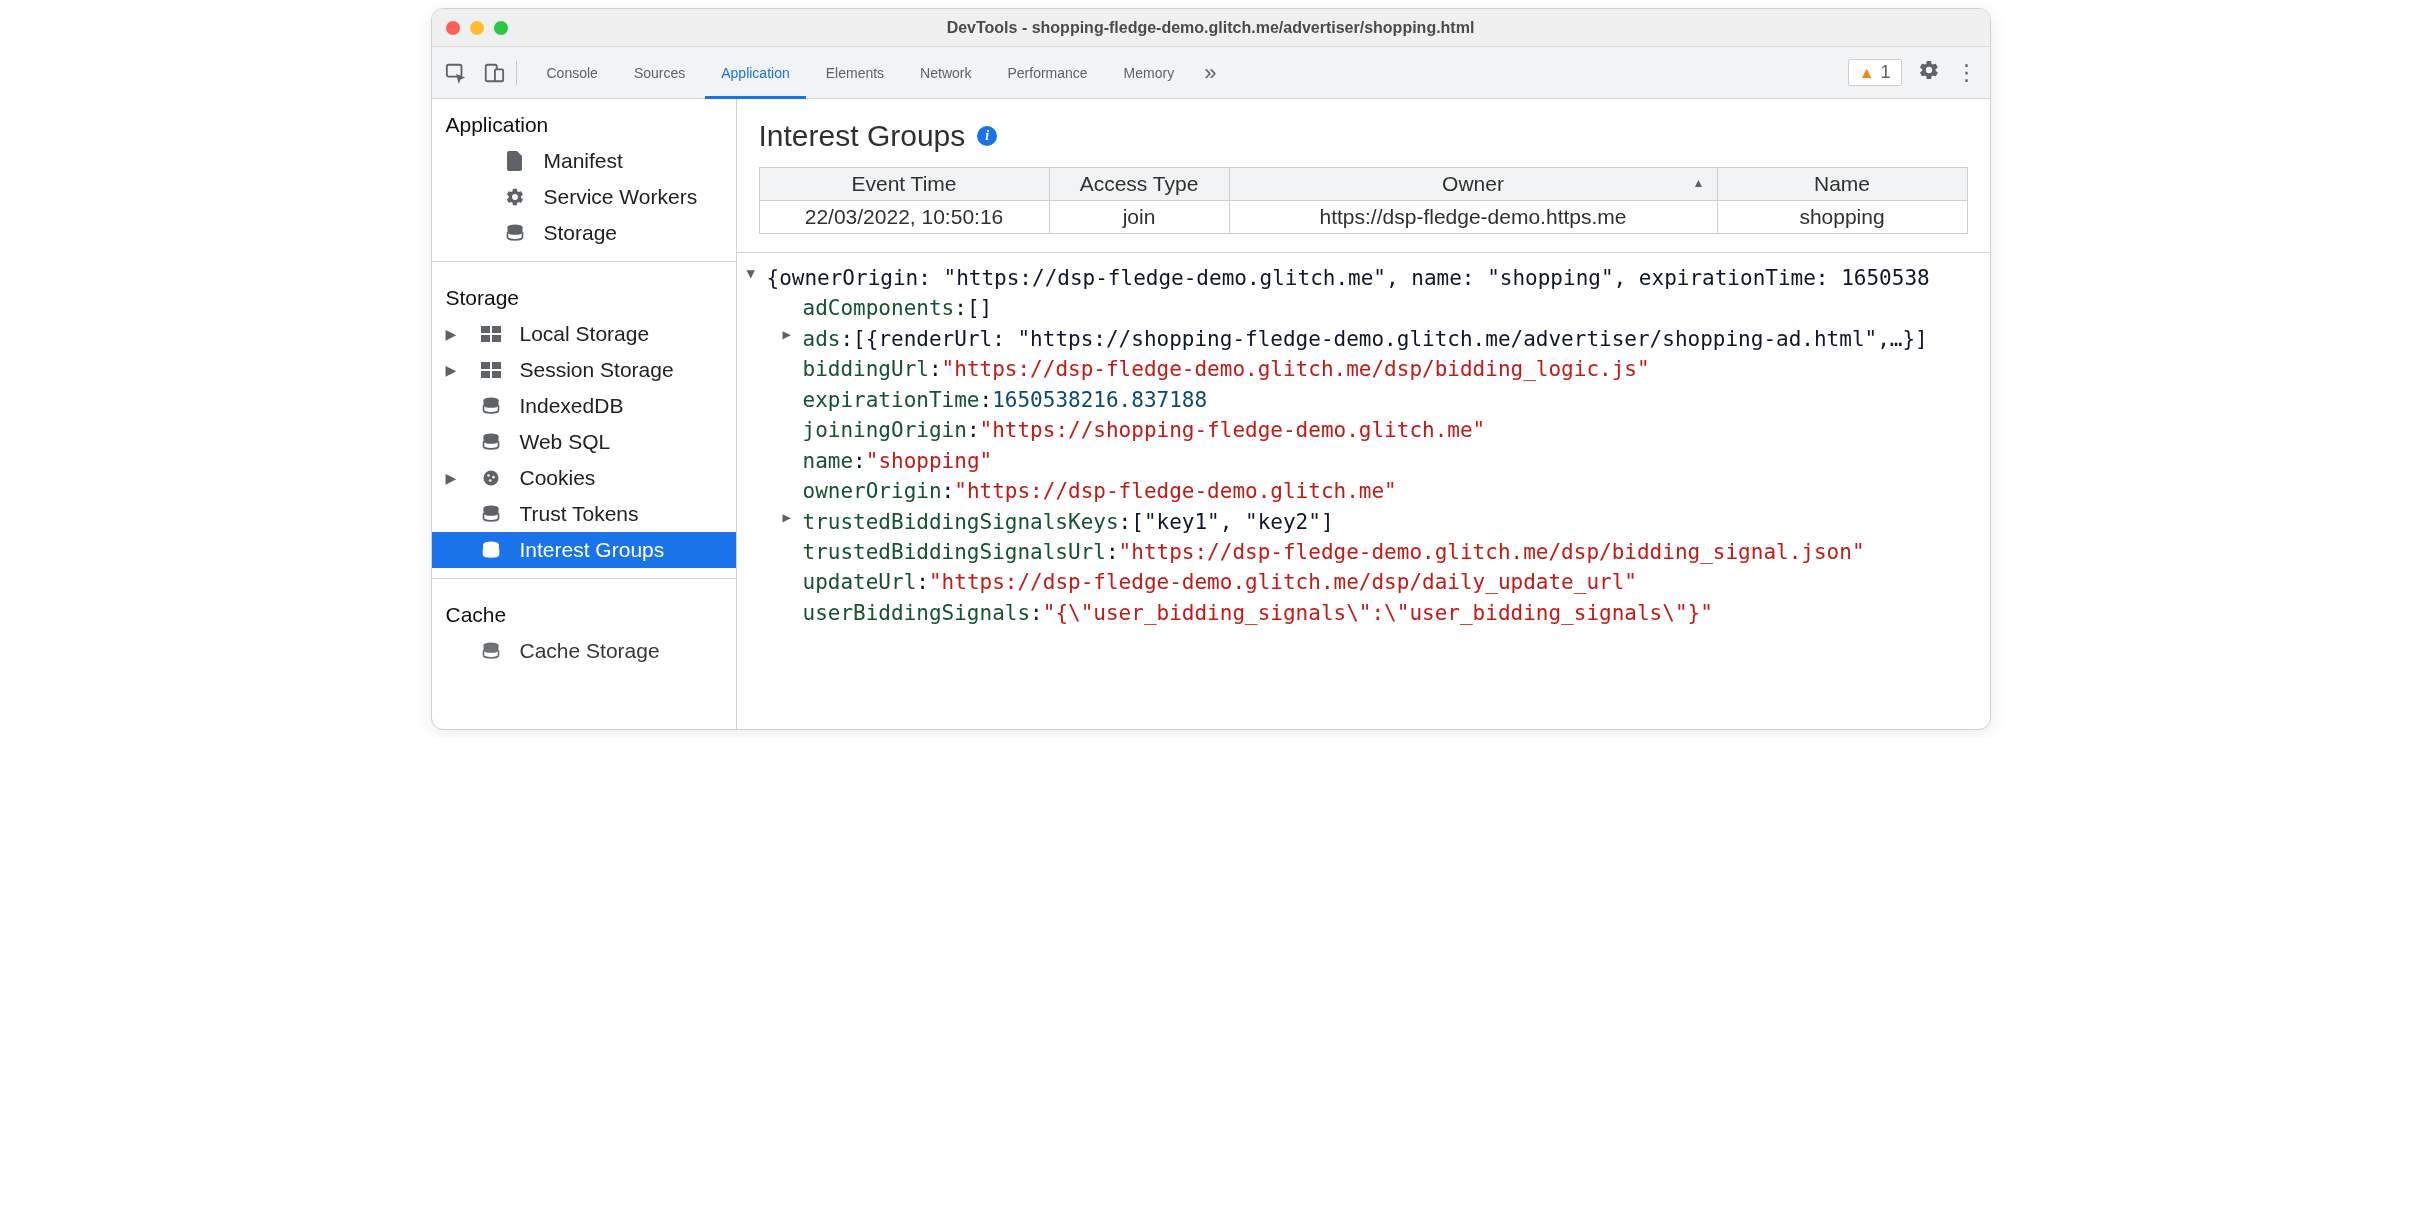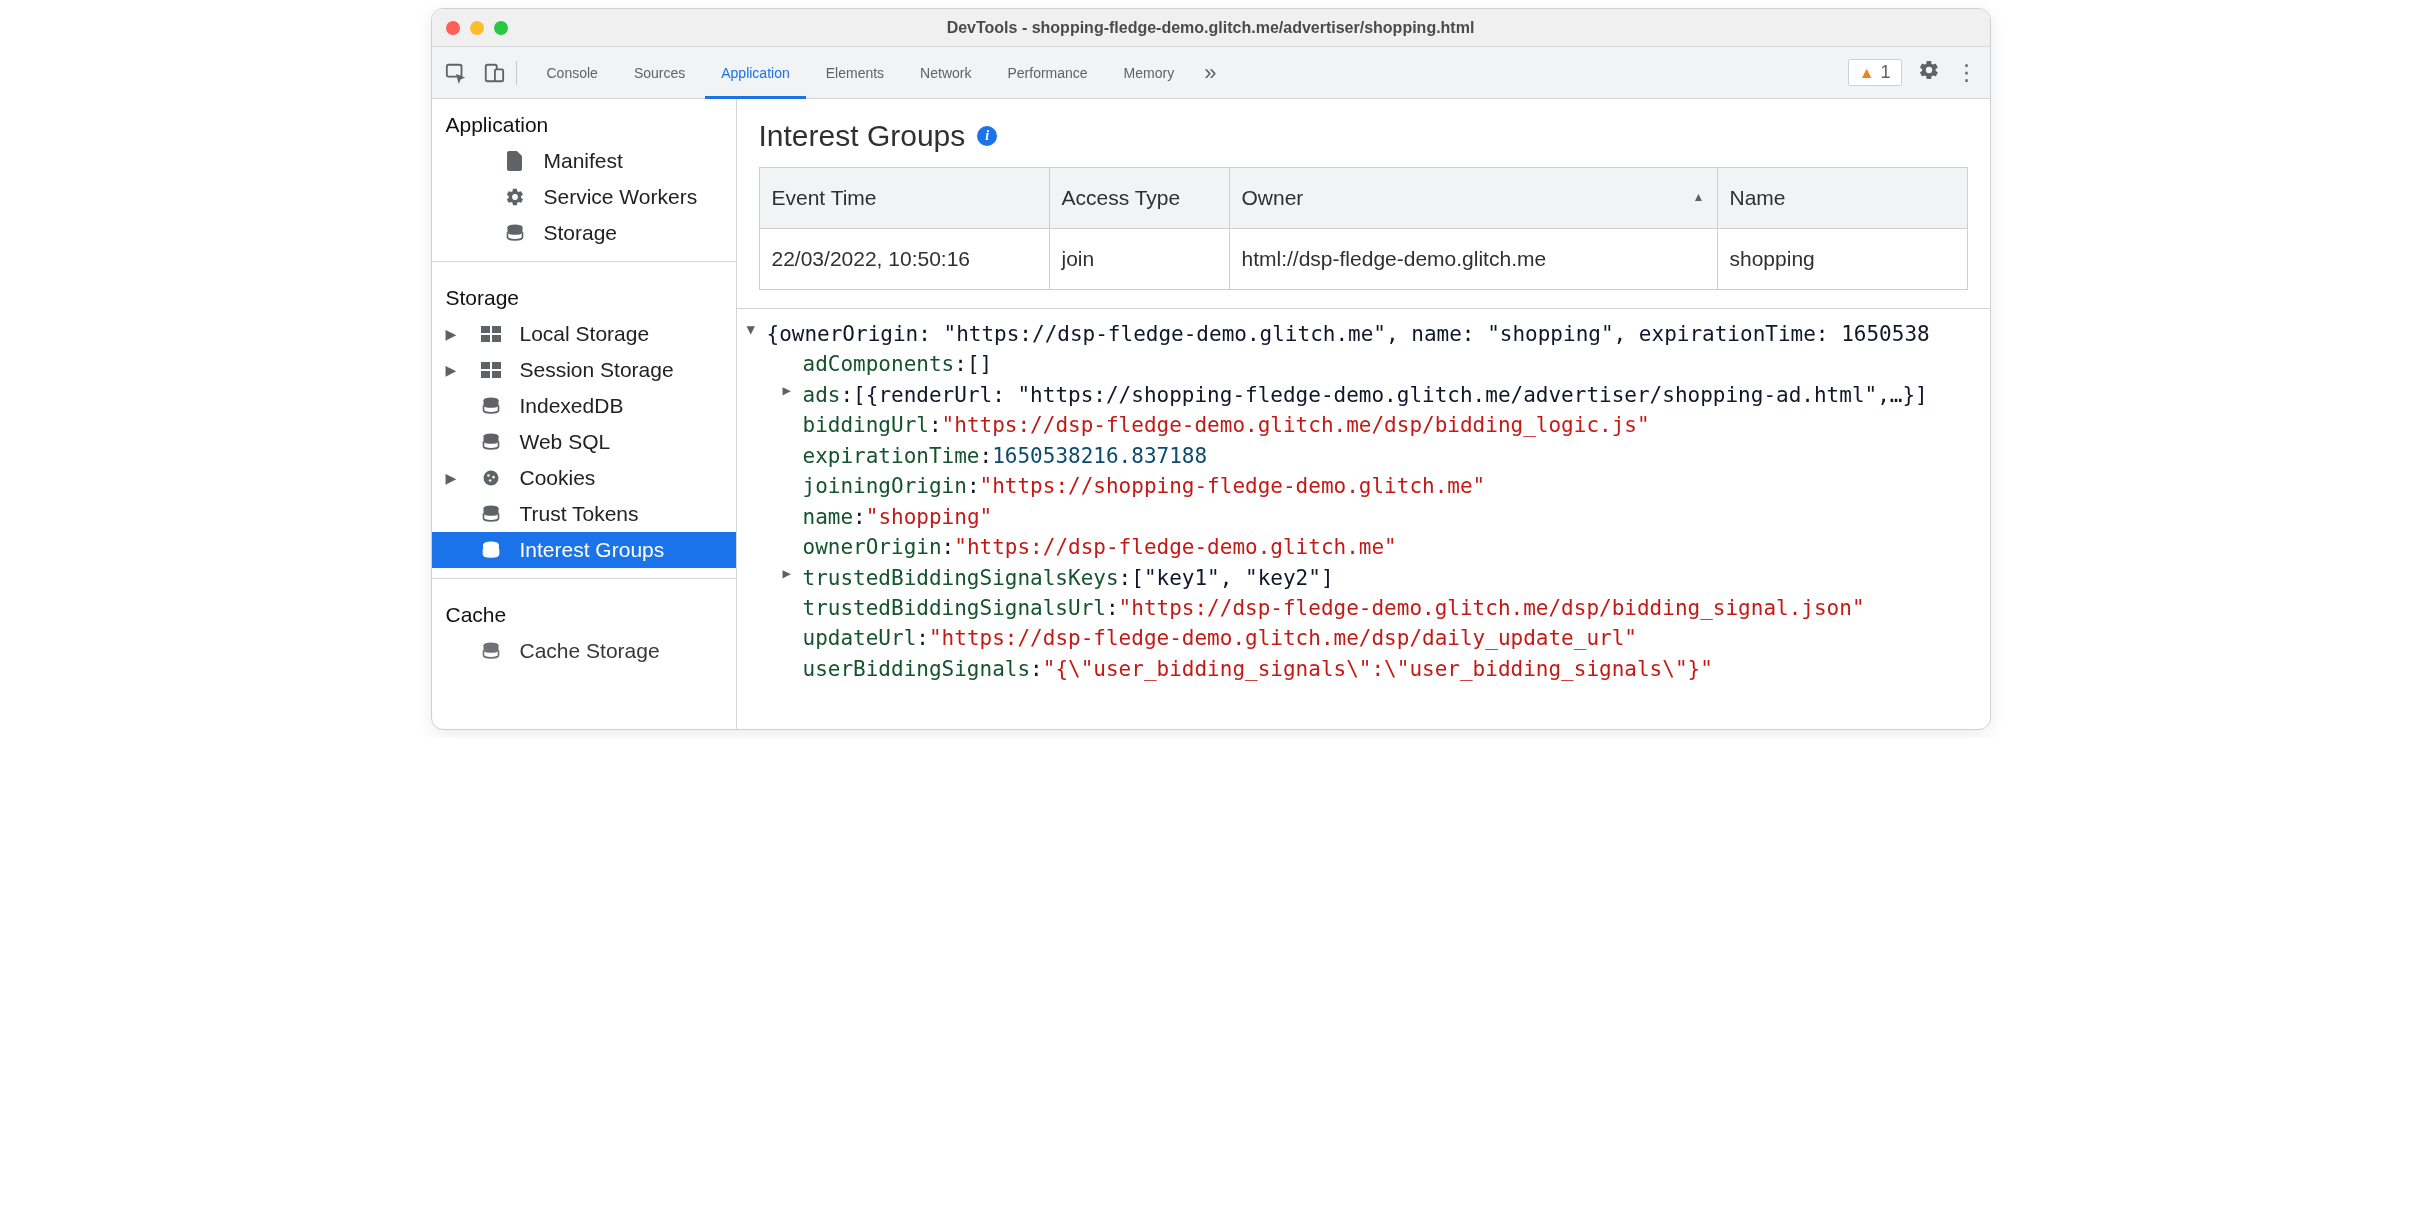--- a/index.html
+++ b/index.html
@@ -110,22 +110,22 @@
   }
   
   table.grid {
     margin: 0 22px;
     border-collapse: collapse;
     width: calc(100% - 44px);
     font-size:21px;
   }
   table.grid th, table.grid td {
     border:1px solid #cfcfcf;
-    padding: 18px 12px;
-    text-align:left;
+    padding: 4px 12px;
+    text-align:center;
     background:#fff;
   }
   table.grid th {
     background:#f1f3f4; font-weight:400; color:#303030;
     position:relative;
   }
   .sort-up {
     position:absolute; right:12px; top:50%; transform:translateY(-55%);
     font-size:12px; color:#606060;
   }
@@ -354,21 +354,21 @@
               <span>Owner</span>
               <span class="sort-up">▲</span>
             </th>
             <th style="width:250px">Name</th>
           </tr>
         </thead>
         <tbody>
           <tr>
             <td>22/03/2022, 10:50:16</td>
             <td>join</td>
-            <td>html://dsp-fledge-demo.glitch.me</td>
+            <td>https://dsp-fledge-demo.https.me</td>
             <td>shopping</td>
           </tr>
         </tbody>
       </table>
 
       <div class="json">
         <div class="row">
           <span class="toggle">▼</span>
           <span class="p">{ownerOrigin: "https://dsp-fledge-demo.glitch.me", name: "shopping", expirationTime: 1650538</span>
         </div>

